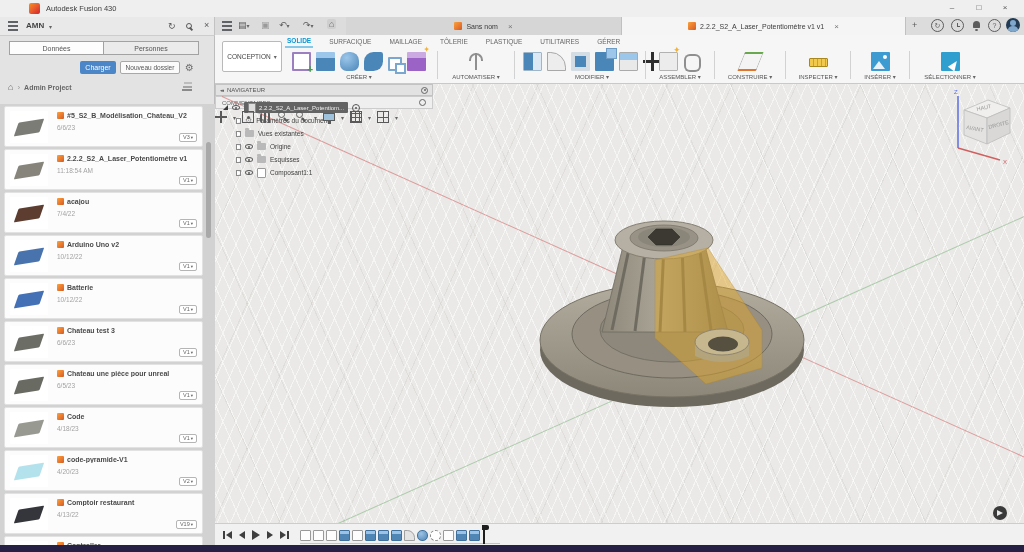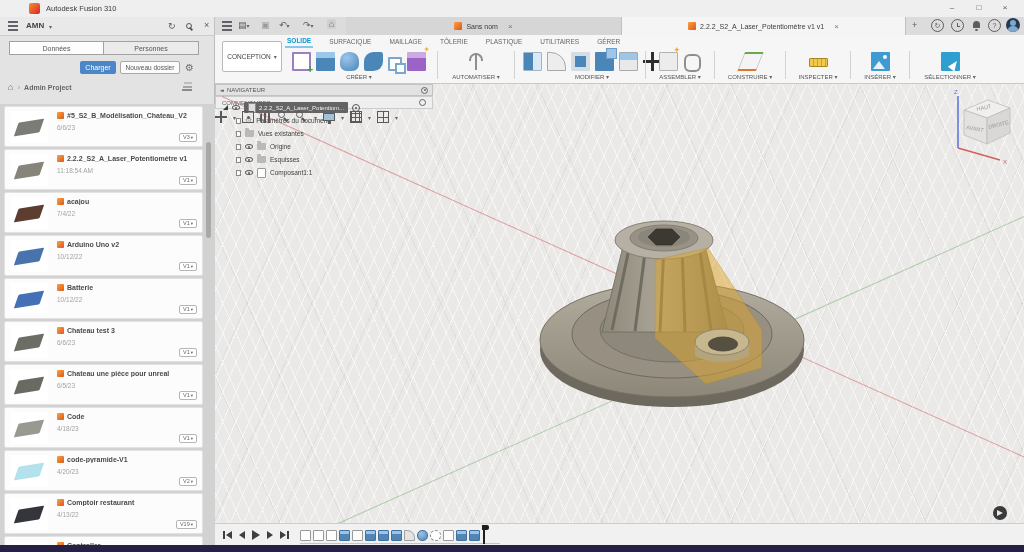--- a/index.html
+++ b/index.html
@@ -183,21 +183,21 @@
   #scrubber::before{content:"";position:absolute;left:-1px;top:-1px;width:7px;height:5px;background:#1e1e1e;border-radius:0 2px 2px 0;}
   #tltrack{left:85px;top:19px;width:200px;height:1px;background:#c2c2c2;position:absolute;}
   
   #taskbar{left:0;top:545px;width:1024px;height:7px;background:#262044;}
 </style>
 </head>
 <body>
 
 <div id="titlebar" class="abs">
   <div id="appicon" class="abs"></div>
-  <div id="apptitle" class="abs">Autodesk Fusion 310</div>
+  <div id="apptitle" class="abs">Autodesk Fusion 430</div>
   <div class="winbtn abs" style="left:944px">–</div>
   <div class="winbtn abs" style="left:971px">□</div>
   <div class="winbtn abs" style="left:997px">×</div>
 </div>
 
 <div id="row2L" class="abs">
   <div class="gridglyph abs" style="left:8px;top:4px"></div>
   <div id="teamname" class="abs">AMN</div>
   <div class="caret abs" style="left:49px;top:6px">▾</div>
   <div class="tinyico abs" style="left:168px;top:4px">↻</div>

